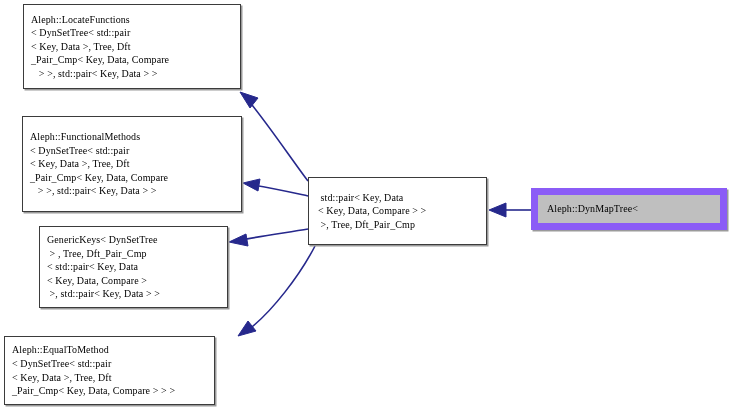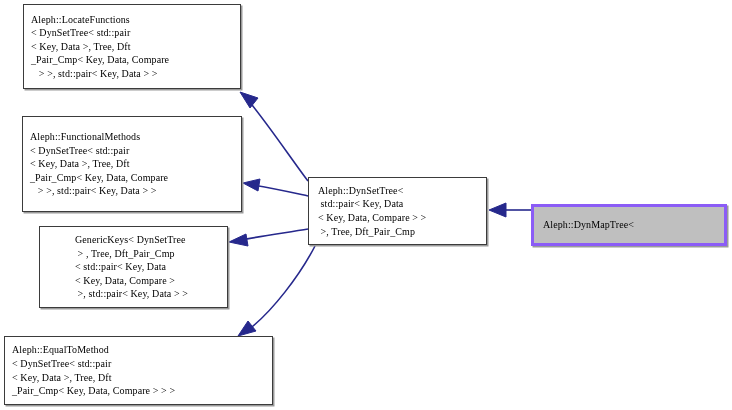--- a/index.html
+++ b/index.html
@@ -27,22 +27,21 @@
     box-sizing: border-box;
     border: 1px solid #3b3b3b;
     background: #ffffff;
     box-shadow: 1.5px 1.5px 0 0 #9a9a9a;
     display: flex;
     flex-direction: column;
     justify-content: center;
   }
   .node-box.highlight {
     background: #bfbfbf;
-    border: 3px solid #8b5cf6;
-    margin-top: 16px;
+    border: 7px solid #8b5cf6;
   }
   .node-text {
     font-family: Liberation Serif, serif;
     font-size: 10px;
     line-height: 13.6px;
     color: #000000;
     white-space: pre;
     padding-left: 7px;
     letter-spacing: 0.01em;
   }
@@ -78,35 +77,34 @@
         <div class="node-text">_Pair_Cmp&lt; Key, Data, Compare</div>
         <div class="node-text">   &gt; &gt;, std::pair&lt; Key, Data &gt; &gt;</div>
       </div>
       <div class="node-box" style="left: 22px; top: 116px; width: 220px; height: 96px;">
         <div class="node-text">Aleph::FunctionalMethods</div>
         <div class="node-text">&lt; DynSetTree&lt; std::pair</div>
         <div class="node-text">&lt; Key, Data &gt;, Tree, Dft</div>
         <div class="node-text">_Pair_Cmp&lt; Key, Data, Compare</div>
         <div class="node-text">   &gt; &gt;, std::pair&lt; Key, Data &gt; &gt;</div>
       </div>
-      <div class="node-box" style="left: 39px; top: 226px; width: 189px; height: 82px; padding-left: 28px;">
+      <div class="node-box" style="left: 39px; top: 226px; width: 189px; height: 82px;">
         <div class="node-text">GenericKeys&lt; DynSetTree</div>
         <div class="node-text"> &gt; , Tree, Dft_Pair_Cmp</div>
         <div class="node-text">&lt; std::pair&lt; Key, Data</div>
         <div class="node-text">&lt; Key, Data, Compare &gt;</div>
         <div class="node-text"> &gt;, std::pair&lt; Key, Data &gt; &gt;</div>
       </div>
-      <div class="node-box" style="left: 4px; top: 336px; width: 269px; height: 69px;">
+      <div class="node-box" style="left: 4px; top: 336px; width: 211px; height: 69px;">
         <div class="node-text">Aleph::EqualToMethod</div>
         <div class="node-text">&lt; DynSetTree&lt; std::pair</div>
         <div class="node-text">&lt; Key, Data &gt;, Tree, Dft</div>
         <div class="node-text">_Pair_Cmp&lt; Key, Data, Compare &gt; &gt; &gt;</div>
       </div>
       <div class="node-box" style="left: 308px; top: 177px; width: 179px; height: 68px;">
-        <div class="node-text indent-center">Aleph::DynSetTree&lt;</div>
         <div class="node-text indent-center"> std::pair&lt; Key, Data</div>
         <div class="node-text indent-center">&lt; Key, Data, Compare &gt; &gt;</div>
         <div class="node-text indent-center"> &gt;, Tree, Dft_Pair_Cmp</div>
       </div>
       <div class="node-box highlight" style="left: 531px; top: 188px; width: 196px; height: 42px;">
         <div class="node-text indent-center">Aleph::DynMapTree&lt;</div>
       </div>
     </div>
 
 </div>

